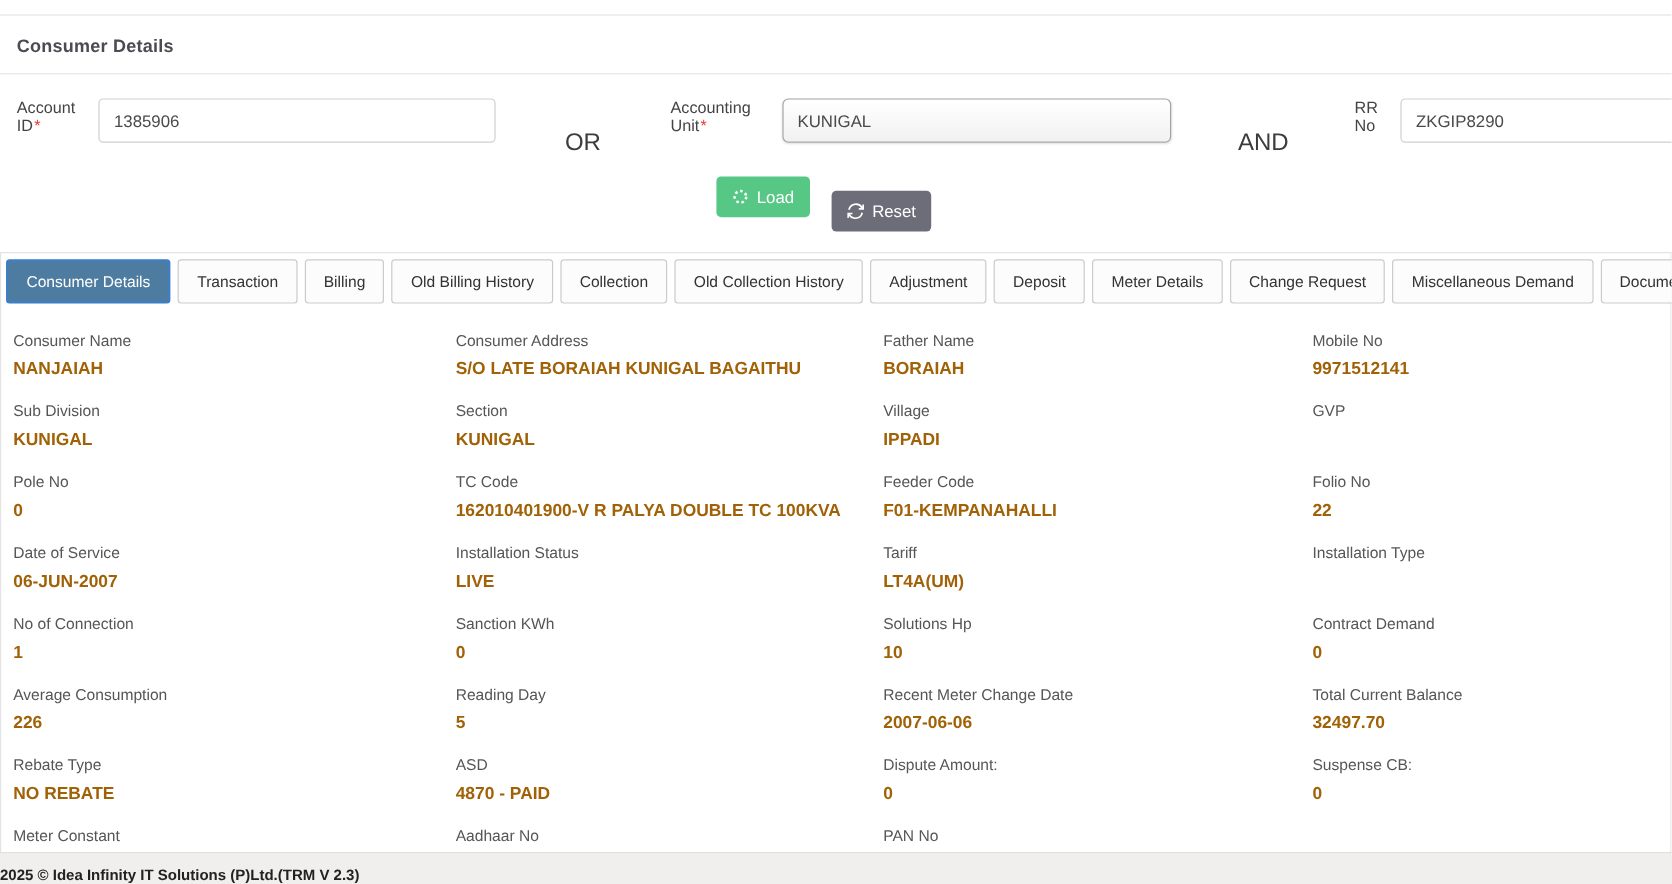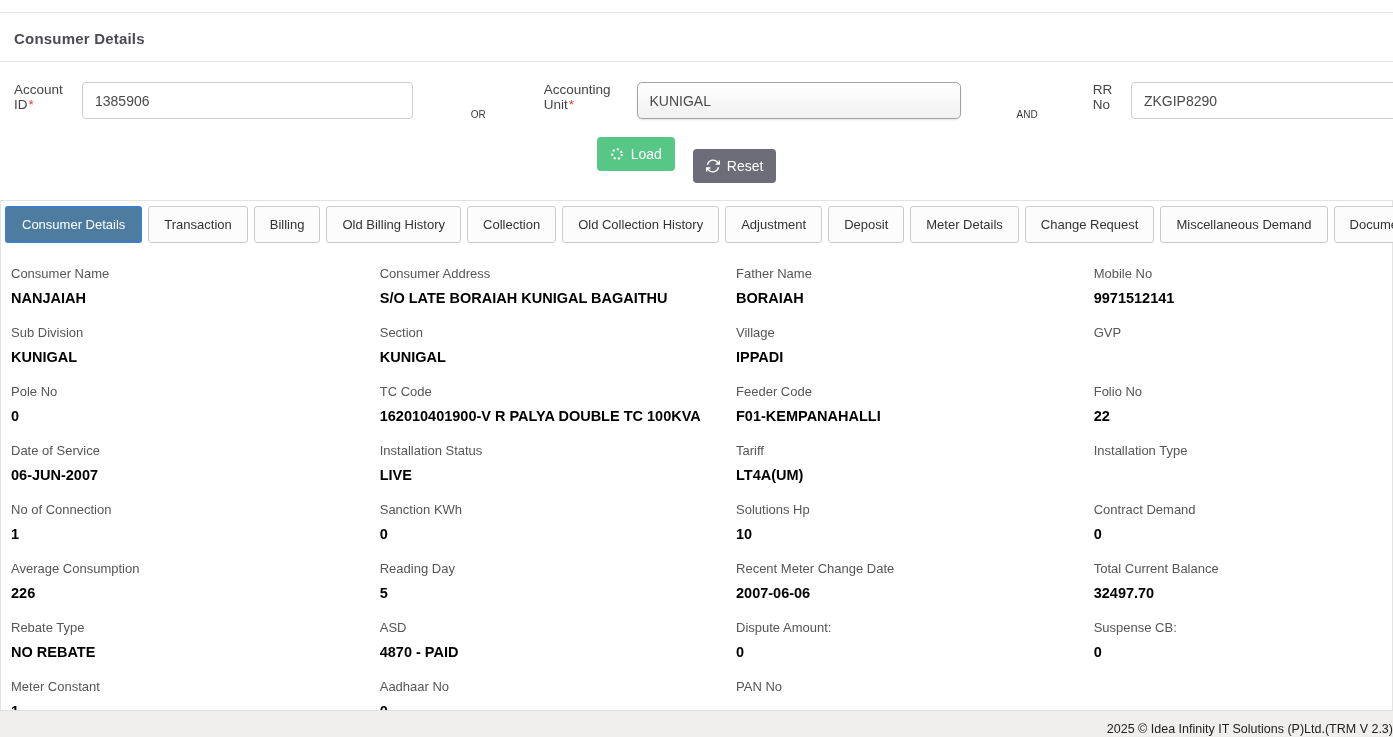--- a/index.html
+++ b/index.html
@@ -33,21 +33,21 @@
     font-size: 14px; color: #4a4a4a; background: #fff;
     font-family: "Liberation Sans", sans-serif;
     outline: none;
   }
   .combo-input {
     border: 1px solid #a3a3a3; border-radius: 5px;
     background: linear-gradient(#ffffff, #f1f1f1);
     box-shadow: 0 1px 2px rgba(0,0,0,.12);
   }
   .conj {
-    font-size: 10px; color: #3c3c3c; font-weight: 400;
+    font-size: 20px; color: #3c3c3c; font-weight: 400;
     align-self: center; margin-top: 26px;
   }
   .sp-or  { margin-left: 58px; margin-right: 58px; }
   .sp-and { margin-left: 56px; margin-right: 55px; }
   .rr-input { width: 356px; }
   
   .btn-row {
     display: flex; justify-content: center; gap: 18px;
     margin: 16px 0 0 0; padding-right: 20px;
   }
@@ -83,27 +83,27 @@
   }
   .tab-filler { flex: 1; background: #e7e4e1; margin-top: -5px; }
   
   .details-grid {
     display: grid;
     grid-template-columns: 26.7% 25.8% 25.9% 21.6%;
     padding: 14px 0 0 10px;
   }
   .d-field { padding: 9px 10px 9px 0; min-height: 59px; }
   .f-label { font-size: 13px; color: #565656; margin-bottom: 9px; }
-  .f-value { font-size: 14.5px; font-weight: bold; color: #000000; }
+  .f-value { font-size: 14.5px; font-weight: bold; color: #a16207; }
   
   .footer {
     position: fixed; left: 0; bottom: 0; width: 100%; height: 27px;
     background: #f1efee; border-top: 1px solid #e2e0df;
-    text-align: right; padding-top: 11px;
-    font-size: 12.5px; font-weight: normal; color: #222;
+    text-align: left; padding-top: 11px;
+    font-size: 12.5px; font-weight: bold; color: #222;
   }
 </style>
 </head>
 <body>
 
 <div class="topbar"></div>
 
 <div class="page-header">
   <h1>Consumer Details</h1>
 </div>

